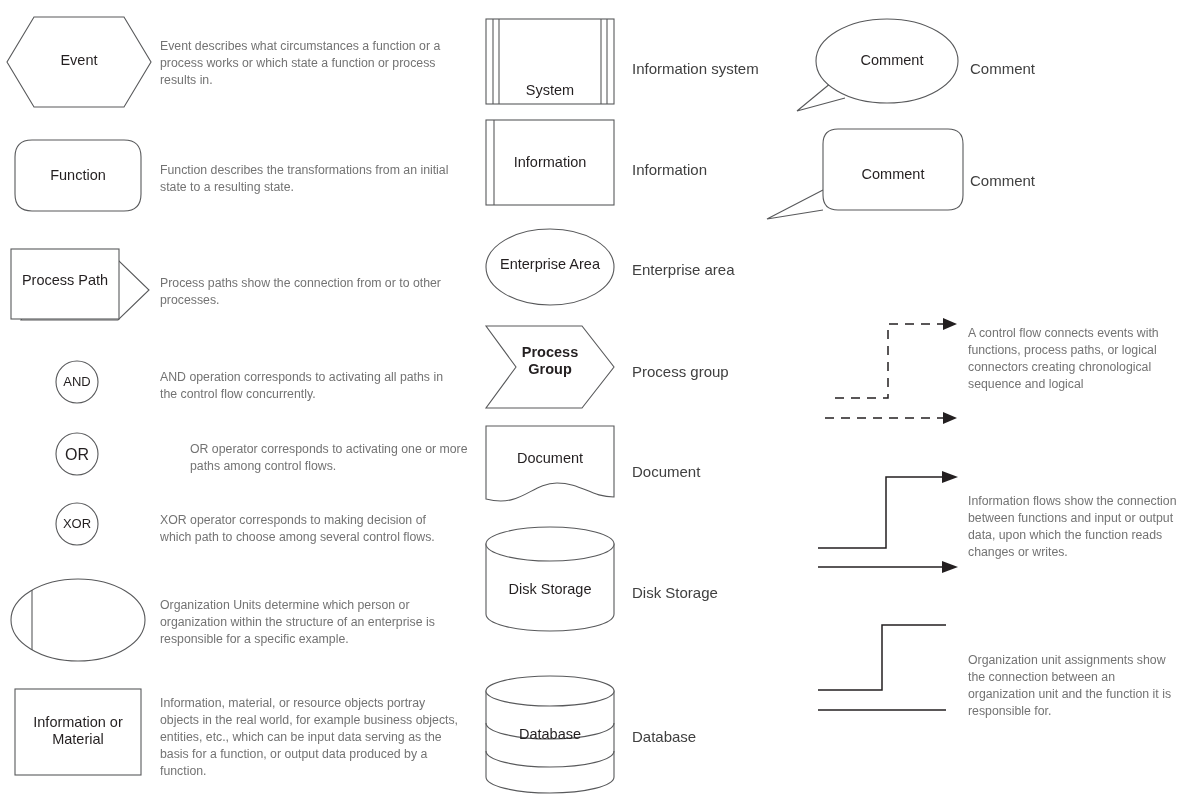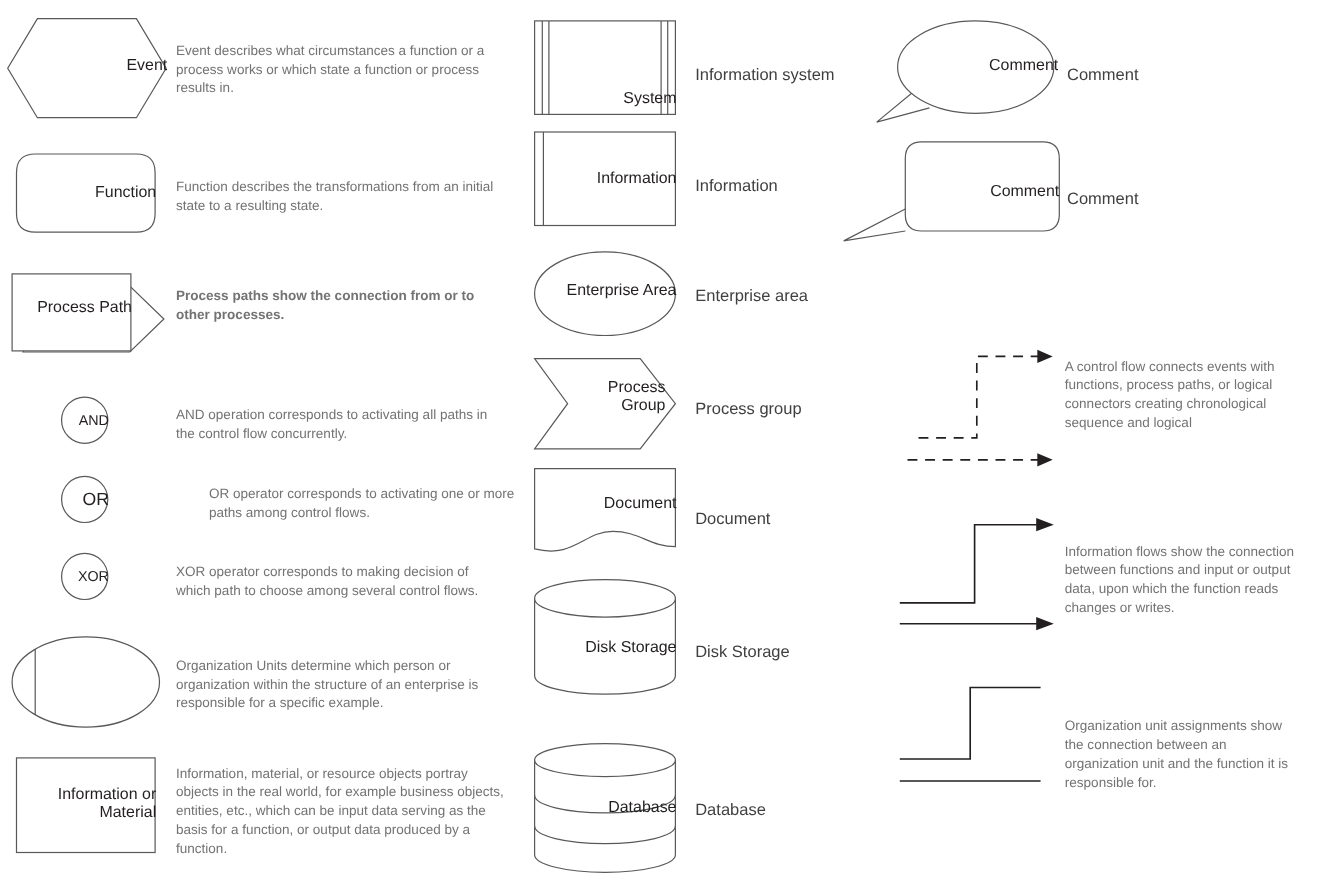--- a/index.html
+++ b/index.html
@@ -46,21 +46,21 @@
     stroke: #231f20;
     stroke-width: 1.5;
     stroke-dasharray: 9 7;
   }
   .shape-svg .arrowfill {
     fill: #231f20;
     stroke: none;
   }
   .shape-label {
     position: absolute;
-    text-align: right;
+    text-align: center;
     font-size: 14.5px;
     line-height: 1.18;
     color: #231f20;
     pointer-events: none;
     white-space: pre-line;
   }
   .desc {
     position: absolute;
     font-size: 12.3px;
     line-height: 1.38;
@@ -90,21 +90,21 @@
     <path class="fillwhite" d="M 18,1 L 110,1 Q 127,1 127,18 L 127,55 Q 127,72 110,72 L 18,72 Q 1,72 1,55 L 1,18 Q 1,1 18,1 Z"></path>
   </svg>
   <div class="shape-label" style="left:14px; top:167px; width:128px;">Function</div>
   <div class="desc" style="left:160px; top:162px; width:300px;">Function describes the transformations from an initial state to a resulting state.</div>
 
   <svg class="shape-svg" style="left:10px; top:248px; width:140px; height:78px;" viewBox="0 0 140 78">
     <path class="fillwhite" d="M 11,12 L 108,12 L 139,42 L 108,72 L 11,72 L 26,42 Z"></path>
     <rect class="fillwhite" x="1" y="1" width="108" height="70"></rect>
   </svg>
   <div class="shape-label" style="left:10px; top:272px; width:110px;">Process Path</div>
-  <div class="desc" style="left:160px; top:261px; width:300px;font-weight:bold;">Process paths show the connection from or to other processes.</div>
+  <div class="desc" style="left:160px; top:275px; width:300px;">Process paths show the connection from or to other processes.</div>
 
   <svg class="shape-svg" style="left:55px; top:360px; width:44px; height:44px;" viewBox="0 0 44 44">
     <ellipse class="fillwhite" cx="22" cy="22" rx="21" ry="21"></ellipse>
   </svg>
   <div class="shape-label" style="left:55px; top:374px; width:44px; font-size:13px;">AND</div>
   <div class="desc" style="left:160px; top:369px; width:300px;">AND operation corresponds to activating all paths in the control flow concurrently.</div>
 
   <svg class="shape-svg" style="left:55px; top:432px; width:44px; height:44px;" viewBox="0 0 44 44">
     <ellipse class="fillwhite" cx="22" cy="22" rx="21" ry="21"></ellipse>
   </svg>
@@ -149,21 +149,21 @@
 
   <svg class="shape-svg" style="left:485px; top:228px; width:130px; height:78px;" viewBox="0 0 130 78">
     <ellipse class="fillwhite" cx="65" cy="39" rx="64" ry="38"></ellipse>
   </svg>
   <div class="shape-label" style="left:485px; top:256px; width:130px;">Enterprise Area</div>
   <div class="name-label" style="left:632px; top:260px; width:200px;">Enterprise area</div>
 
   <svg class="shape-svg" style="left:485px; top:325px; width:130px; height:84px;" viewBox="0 0 130 84">
     <path class="fillwhite" d="M 1,1 L 97,1 L 129,42 L 97,83 L 1,83 L 31,42 Z"></path>
   </svg>
-  <div class="shape-label" style="left:495px; top:344px; width:110px;">Process
+  <div class="shape-label" style="left:495px; top:344px; width:110px;font-weight:bold;">Process
 Group</div>
   <div class="name-label" style="left:632px; top:362px; width:200px;">Process group</div>
 
   <svg class="shape-svg" style="left:485px; top:425px; width:130px; height:84px;" viewBox="0 0 130 84">
     <path class="fillwhite" d="M 1,1 L 129,1 L 129,72 C 106,72 96,58 72,58 C 46,58 37,83 1,74 Z"></path>
   </svg>
   <div class="shape-label" style="left:485px; top:450px; width:130px;">Document</div>
   <div class="name-label" style="left:632px; top:462px; width:200px;">Document</div>
 
   <svg class="shape-svg" style="left:485px; top:526px; width:130px; height:106px;" viewBox="0 0 130 106">

